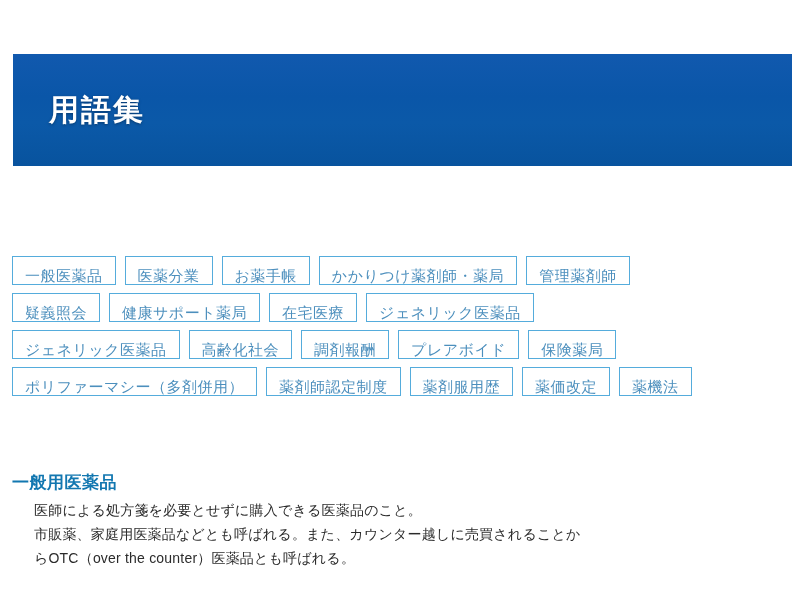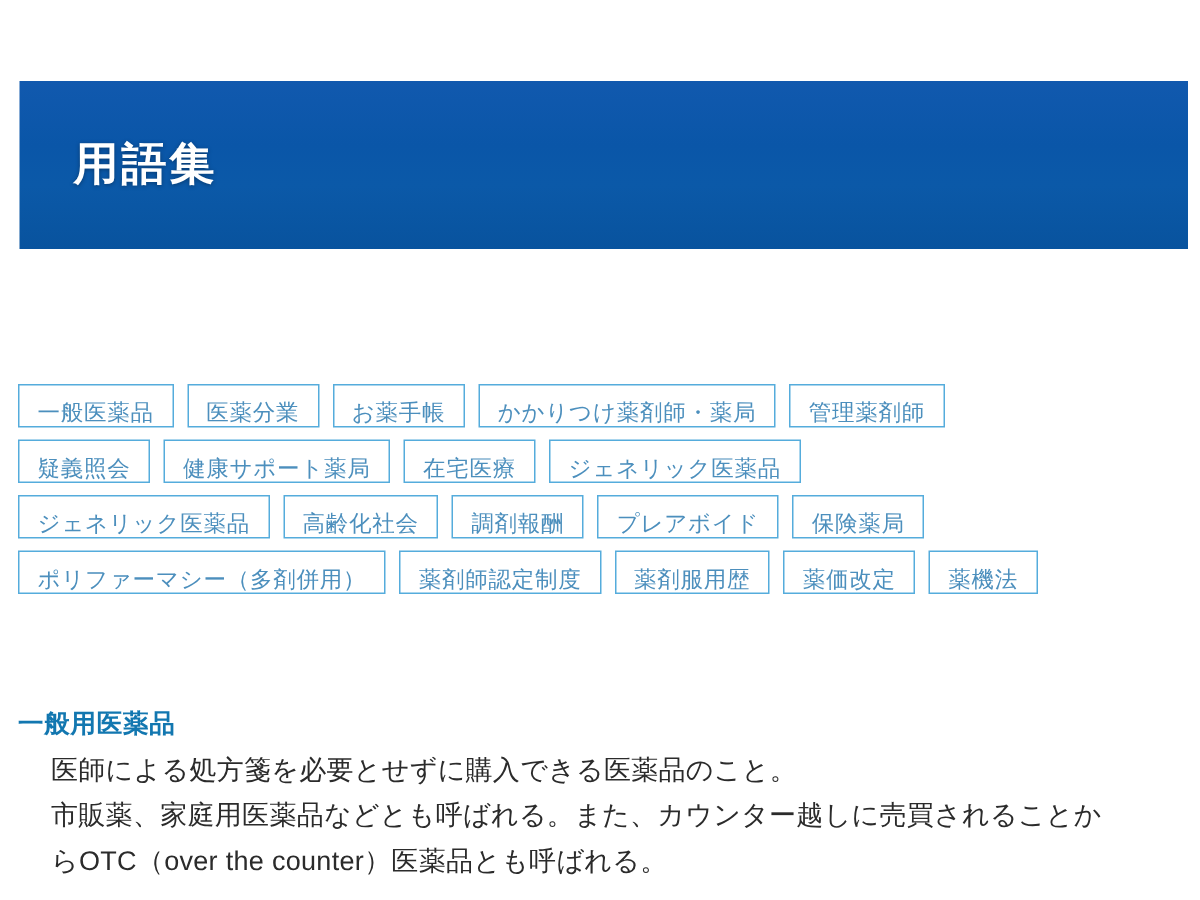--- a/index.html
+++ b/index.html
@@ -106,21 +106,21 @@
   .entry-term {
     color: #1277b0;
     font-size: 17px;
     font-weight: bold;
     letter-spacing: 0.5px;
     line-height: 1.5;
     margin: 0 0 2px 0;
   }
   .entry-body {
     margin: 0 0 0 22px;
-    font-size: 18px;
+    font-size: 14px;
     line-height: 1.72;
     color: #2b2b2b;
     letter-spacing: 0.2px;
   }
   .entry-body .ln { display: block; }
   .entry-spacer { height: 26px; }
 </style>
 </head>
 <body>
 

